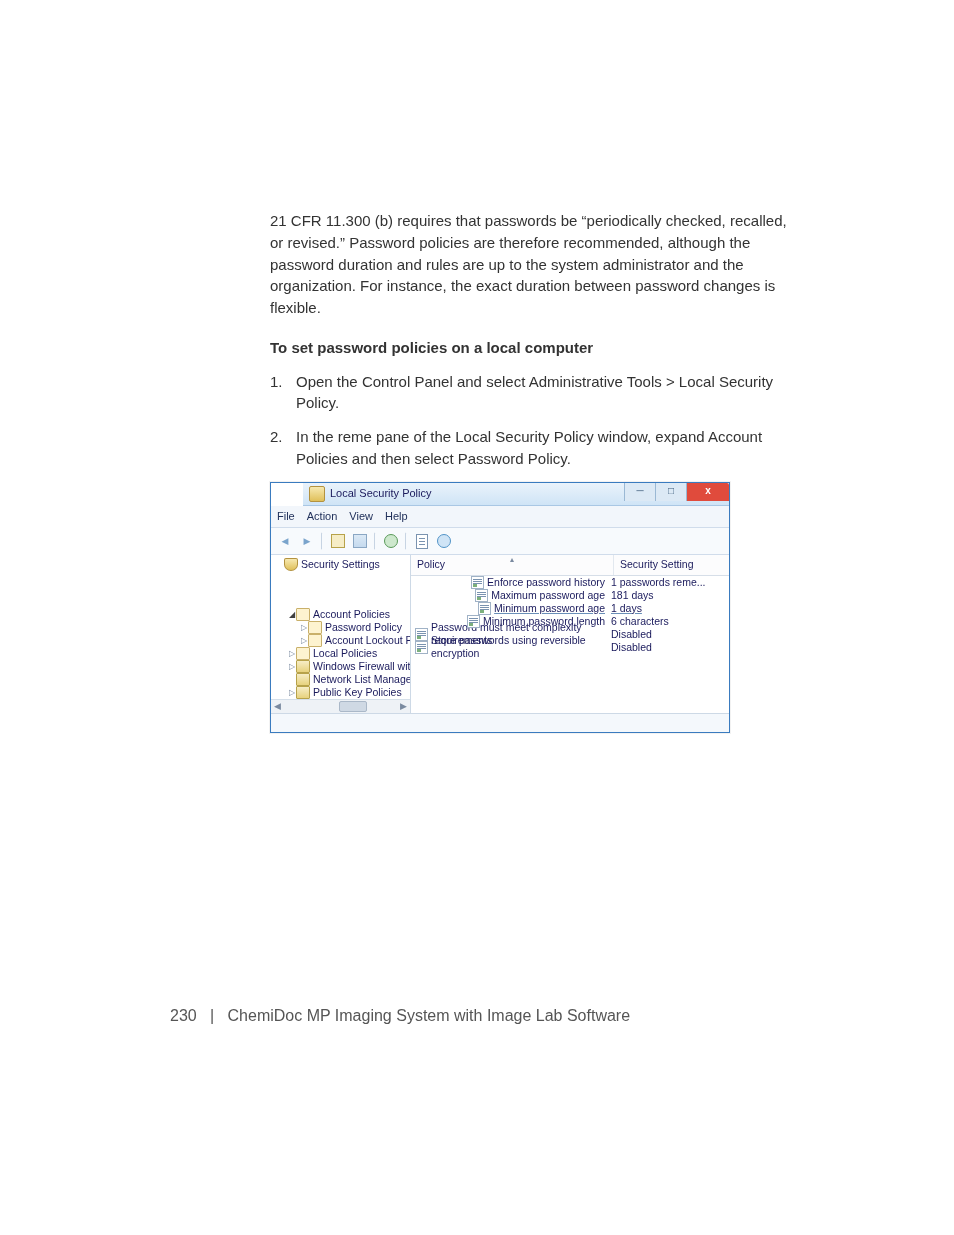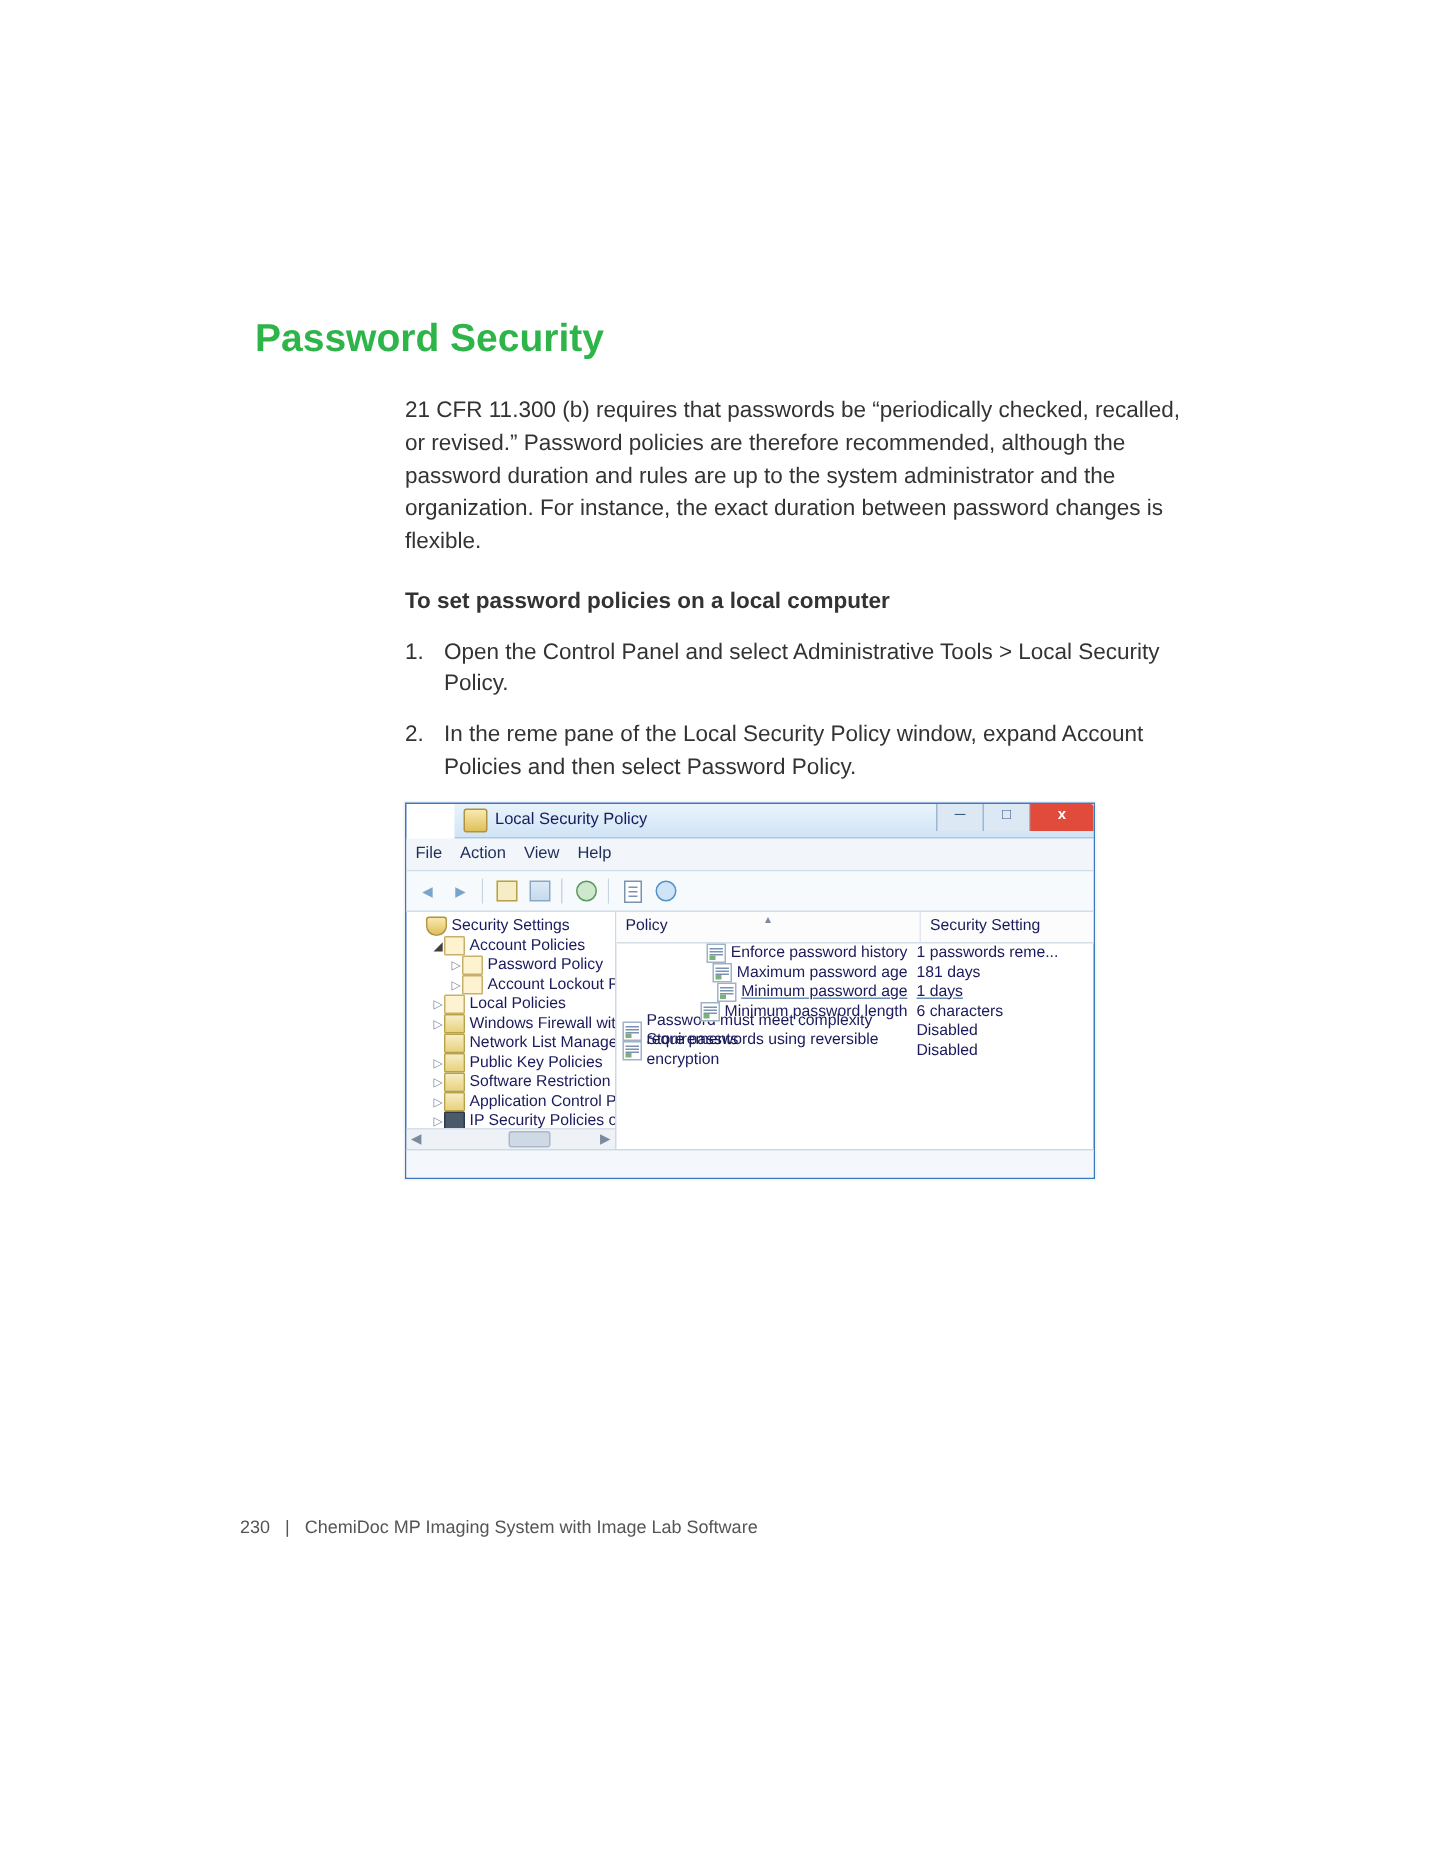--- a/index.html
+++ b/index.html
@@ -32,23 +32,23 @@
     line-height: 1.45;
     color: #333;
   }
   .para { margin-bottom: 18px; }
   .subhead { font-weight: bold; margin-bottom: 12px; }
   .step { display: flex; margin-bottom: 12px; }
   .step-num { width: 26px; flex: none; }
   .step-txt { flex: 1; }
   .footer {
     position: absolute;
-    left: 160px;
+    left: 170px;
     bottom: 210px;
-    font-size: 12px;
+    font-size: 16px;
     color: #555;
   }
 
   
   .win {
     margin-top: 10px;
     width: 458px;
     border: 1px solid #3a7bbf;
     background: #fff;
     font-family: "Segoe UI", Tahoma, sans-serif;
@@ -165,21 +165,20 @@
   .pic::before{content:"";position:absolute;left:1px;right:1px;top:2px;height:1px;background:#7a93b0;box-shadow:0 2px 0 #7a93b0,0 4px 0 #7a93b0;}
   .pic::after{content:"";position:absolute;left:1px;bottom:1px;width:4px;height:3px;background:#7db07d;}
   .list-row.sel .cell1 span, .list-row.sel .cell2 { text-decoration: underline; text-decoration-color:#6a8fb8; }
   .statusbar { height: 18px; border-top:1px solid #cdd9e6; background:#f4f8fc; }
 </style>
 </head>
 <body>
 
 <div class="page">
 
-  <div class="section-title">Password Security</div>
 
   <div class="body-block">
     <div class="para">21 CFR 11.300 (b) requires that passwords be “periodically checked, recalled, or revised.” Password policies are therefore recommended, although the password duration and rules are up to the system administrator and the organization. For instance, the exact duration between password changes is flexible.</div>
     <div class="subhead">To set password policies on a local computer</div>
 
     <div class="step">
       <div class="step-num">1.</div>
       <div class="step-txt">Open the Control Panel and select Administrative Tools &gt; Local Security Policy.</div>
     </div>
     <div class="step">
@@ -233,21 +232,21 @@
           </div>
       </div>
 
       <div class="body2">
         <div class="tree" id="tree">
             <div class="tree-row" style="padding-left: 2px;">
               <span class="tri "></span>
               <span class="ticon2 shield"></span>
               <span class="tree-label">Security Settings</span>
             </div>
-            <div class="tree-row" style="padding-left: 14px;">
+            <div class="tree-row" style="padding-left: 14px; margin-top: 37px;">
               <span class="tri open"></span>
               <span class="ticon2 scroll"></span>
               <span class="tree-label">Account Policies</span>
             </div>
             <div class="tree-row" style="padding-left: 26px;">
               <span class="tri closed"></span>
               <span class="ticon2 scroll"></span>
               <span class="tree-label">Password Policy</span>
             </div>
             <div class="tree-row" style="padding-left: 26px;">

